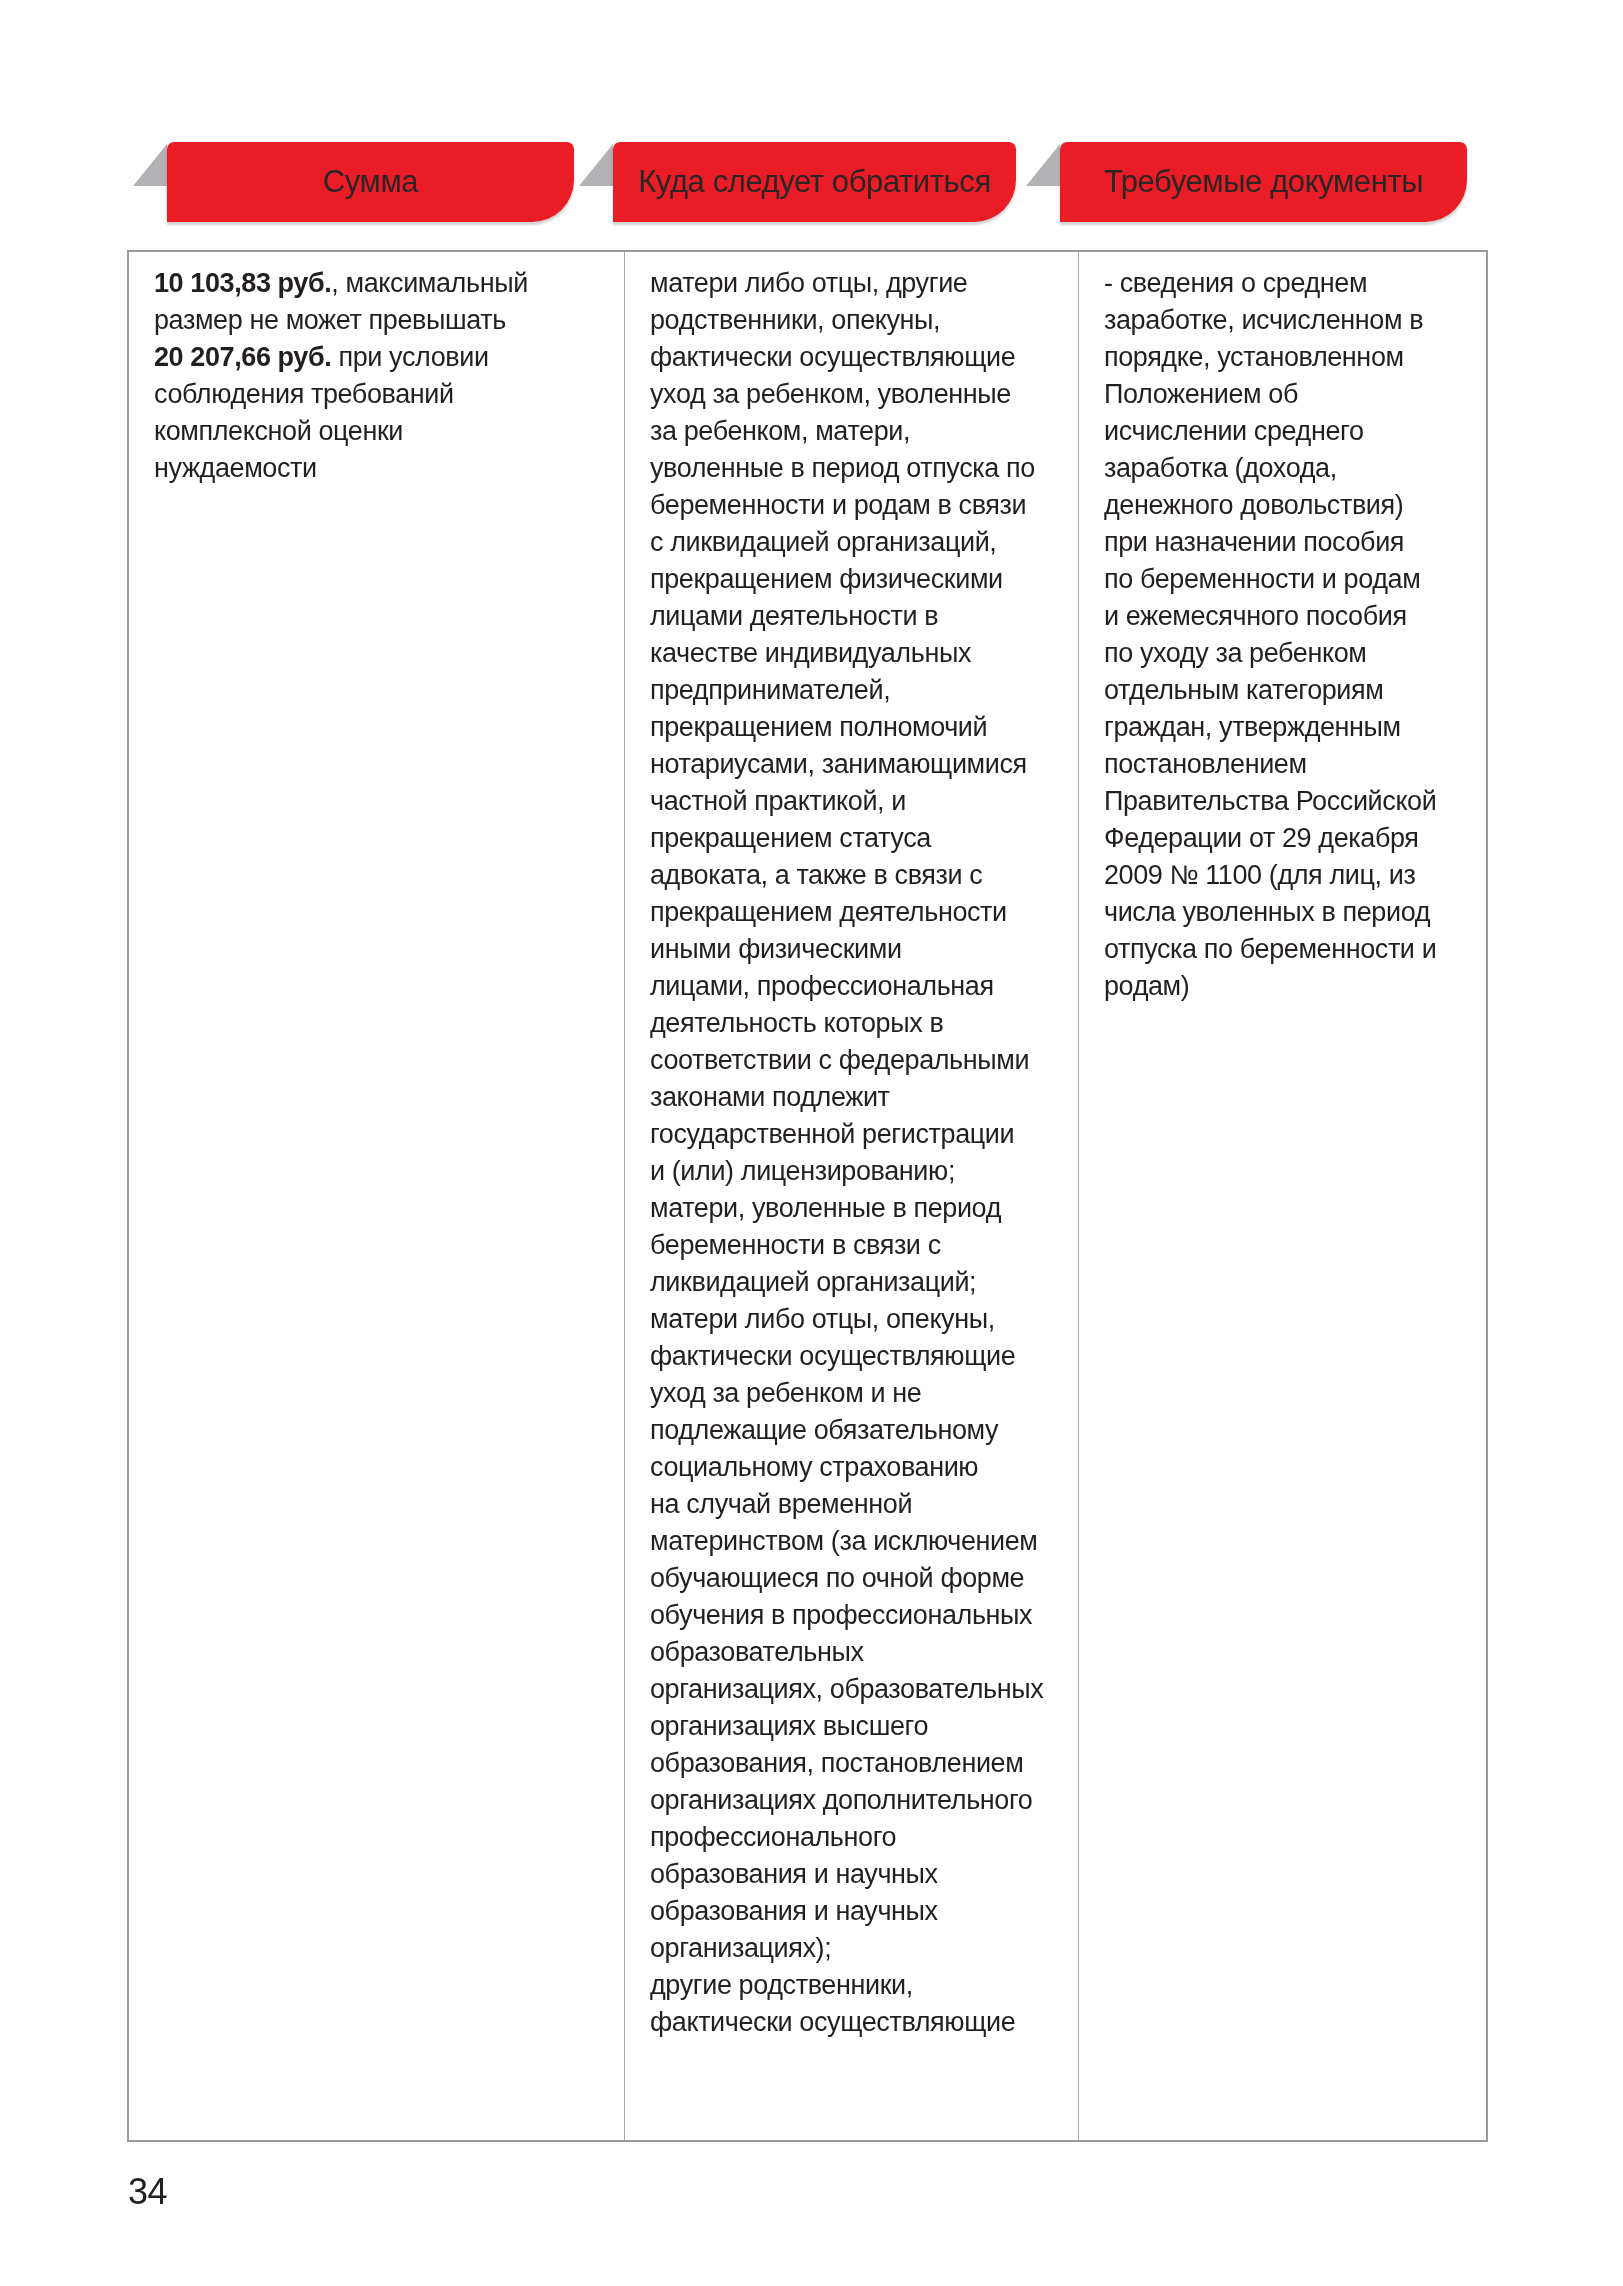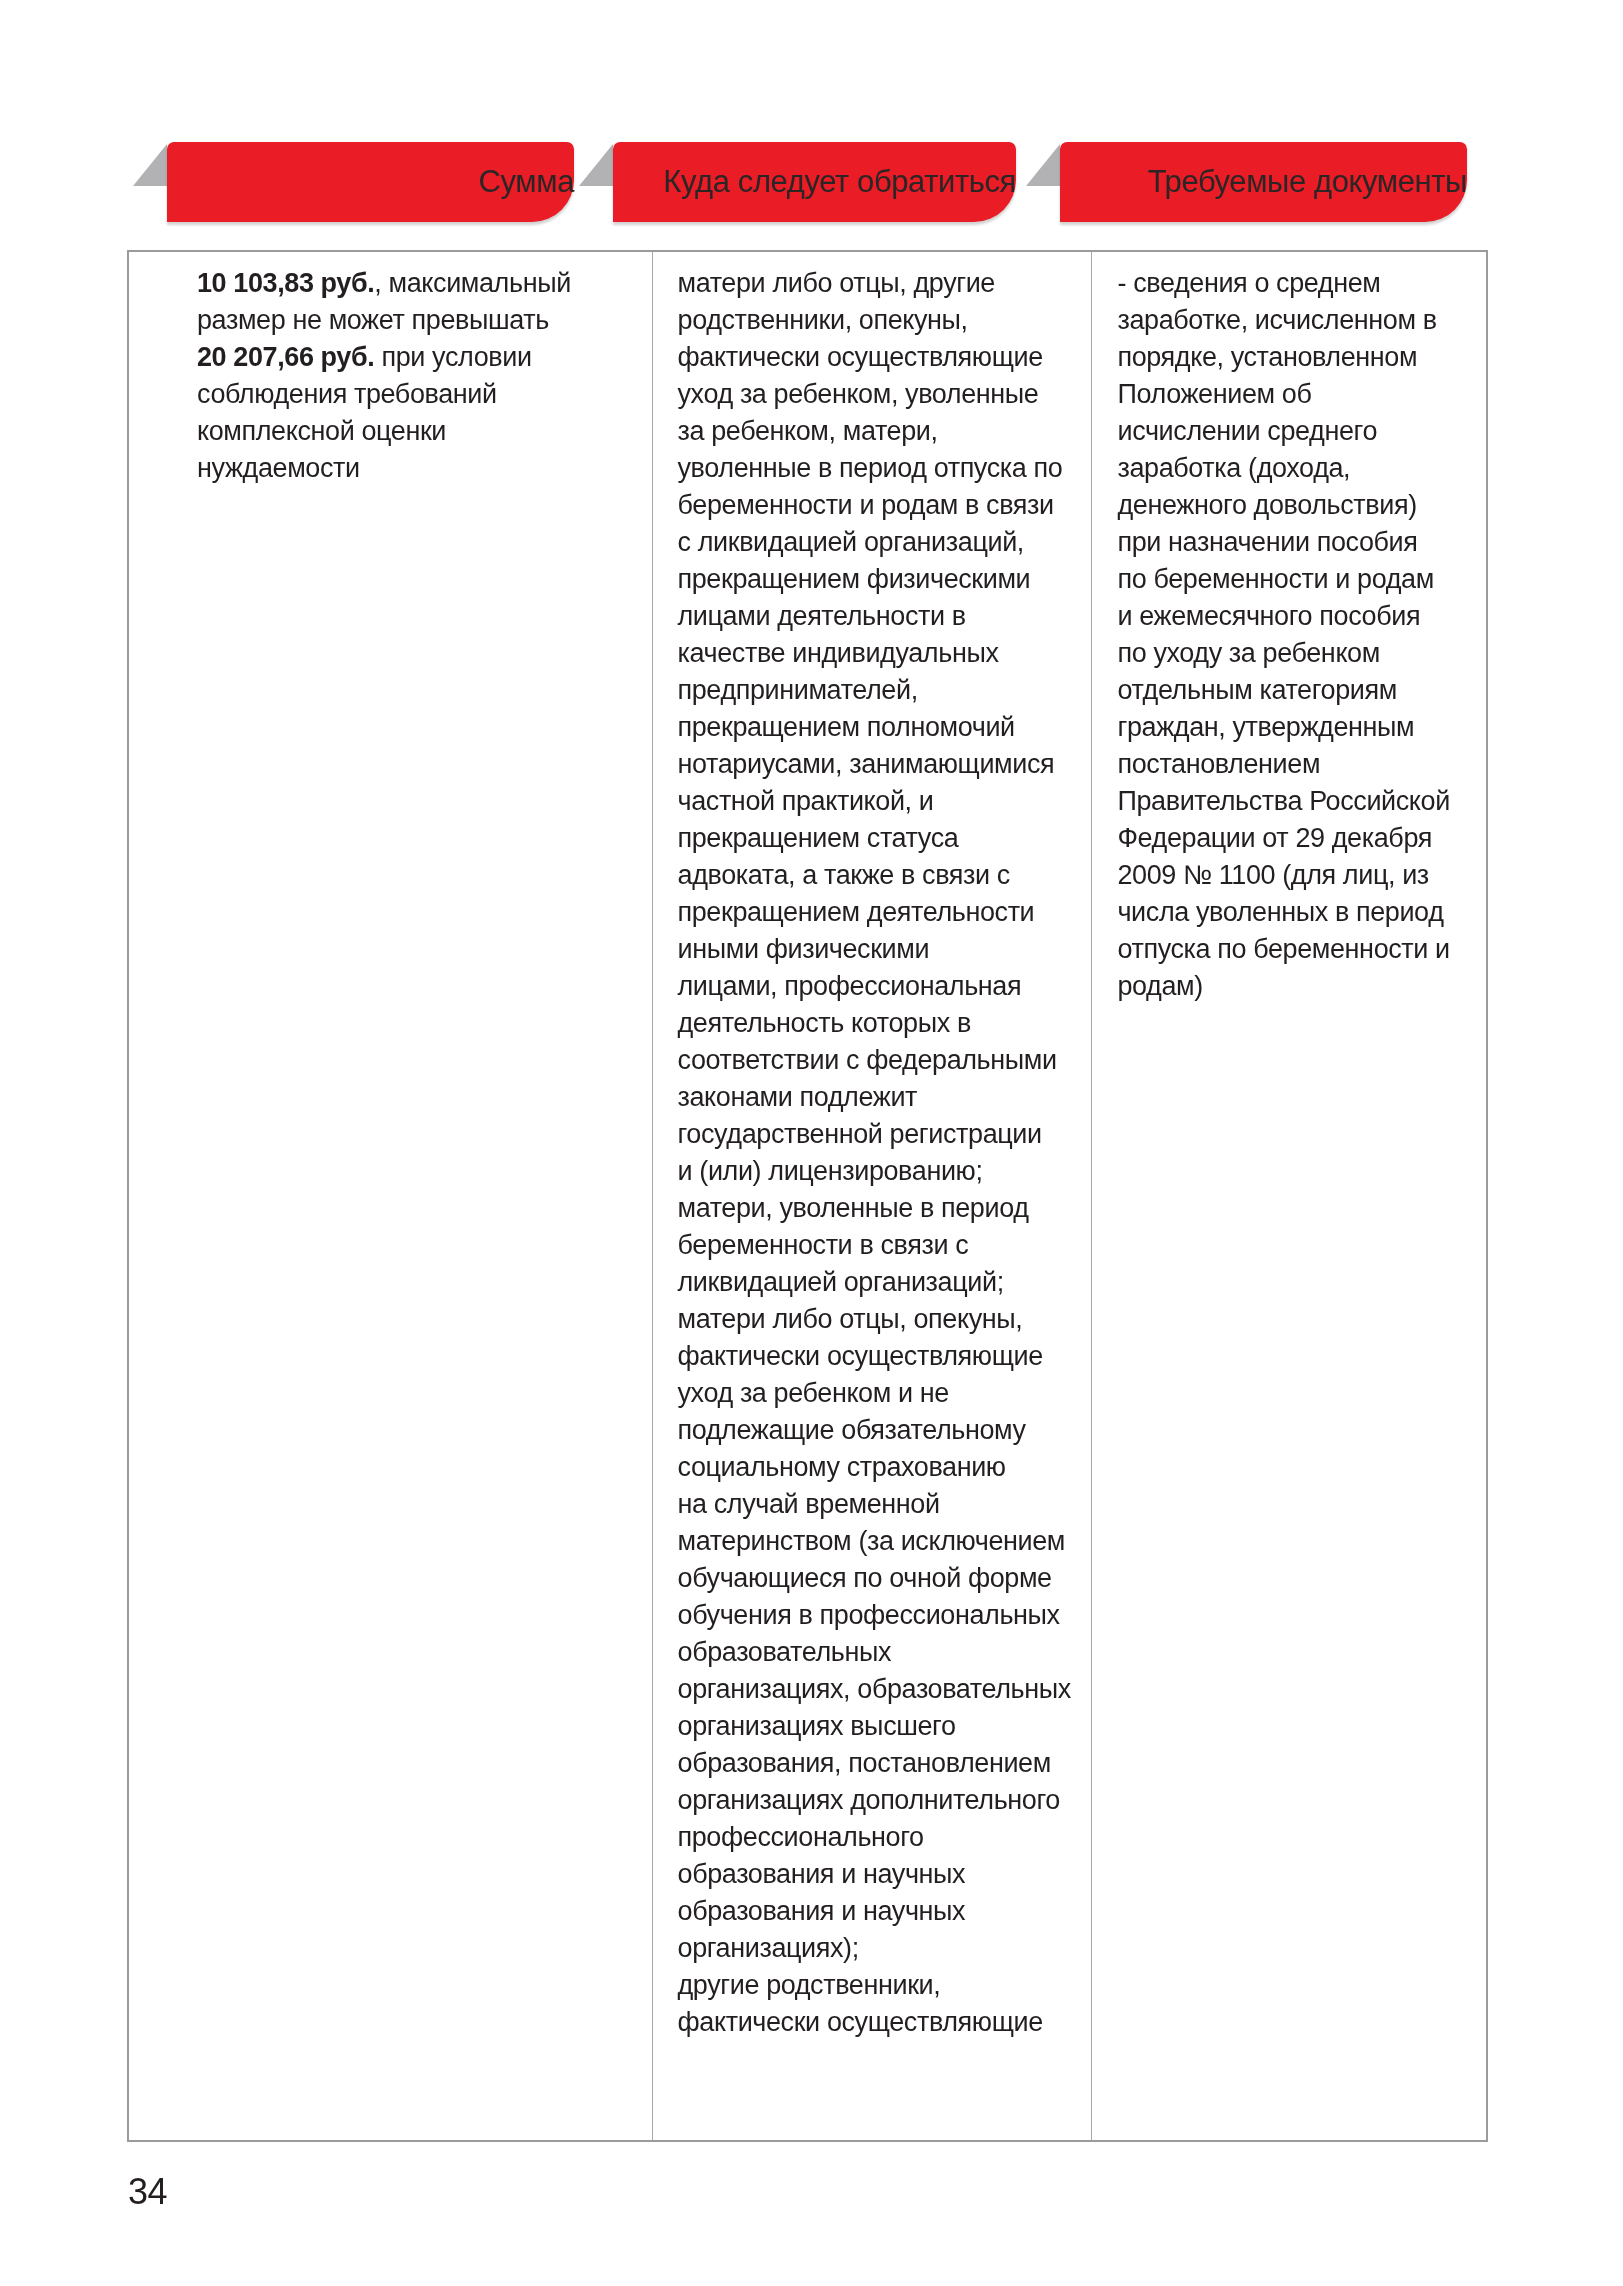--- a/index.html
+++ b/index.html
@@ -11,21 +11,21 @@
     color:#231f20;
     overflow:hidden;
   }
   
   .tab{
     position:absolute;
     top:142px;height:80px;
     background:#ea1c25;
     border-radius:7.2px 7.2px 42px 0;
     box-shadow:0 2.7px 2.7px rgba(0,0,0,0.18);
-    display:flex;align-items:center;justify-content:flex-end;
+    display:flex;align-items:center;justify-content:center;
   }
   .tab-1{left:167px;width:407px;}
   .tab-2{left:613px;width:403px;}
   .tab-3{left:1060px;width:407px;}
   .tab .tab-label{
     font-size:31px;
     letter-spacing:-0.4px;
     color:#2b2526;
   }
   .tri{
@@ -40,21 +40,20 @@
   .tri-3{left:1026px;}
   
   .benefits-table{
     position:absolute;
     left:127px;top:250px;
     width:1361px;height:1892px;
     border:2.7px solid #9b9b9b;
     box-sizing:border-box;
     display:flex;
     background:#ffffff;
-    padding-left:43px;
   }
   .cell{
     box-sizing:border-box;
     padding:12.7px 16.3px 12.7px 25px;
     font-size:27px;
     line-height:37px;
     letter-spacing:-0.4px;
     color:#231f20;
   }
   .cell-1{width:496px;border-right:1.8px solid #a8a8a8;}

